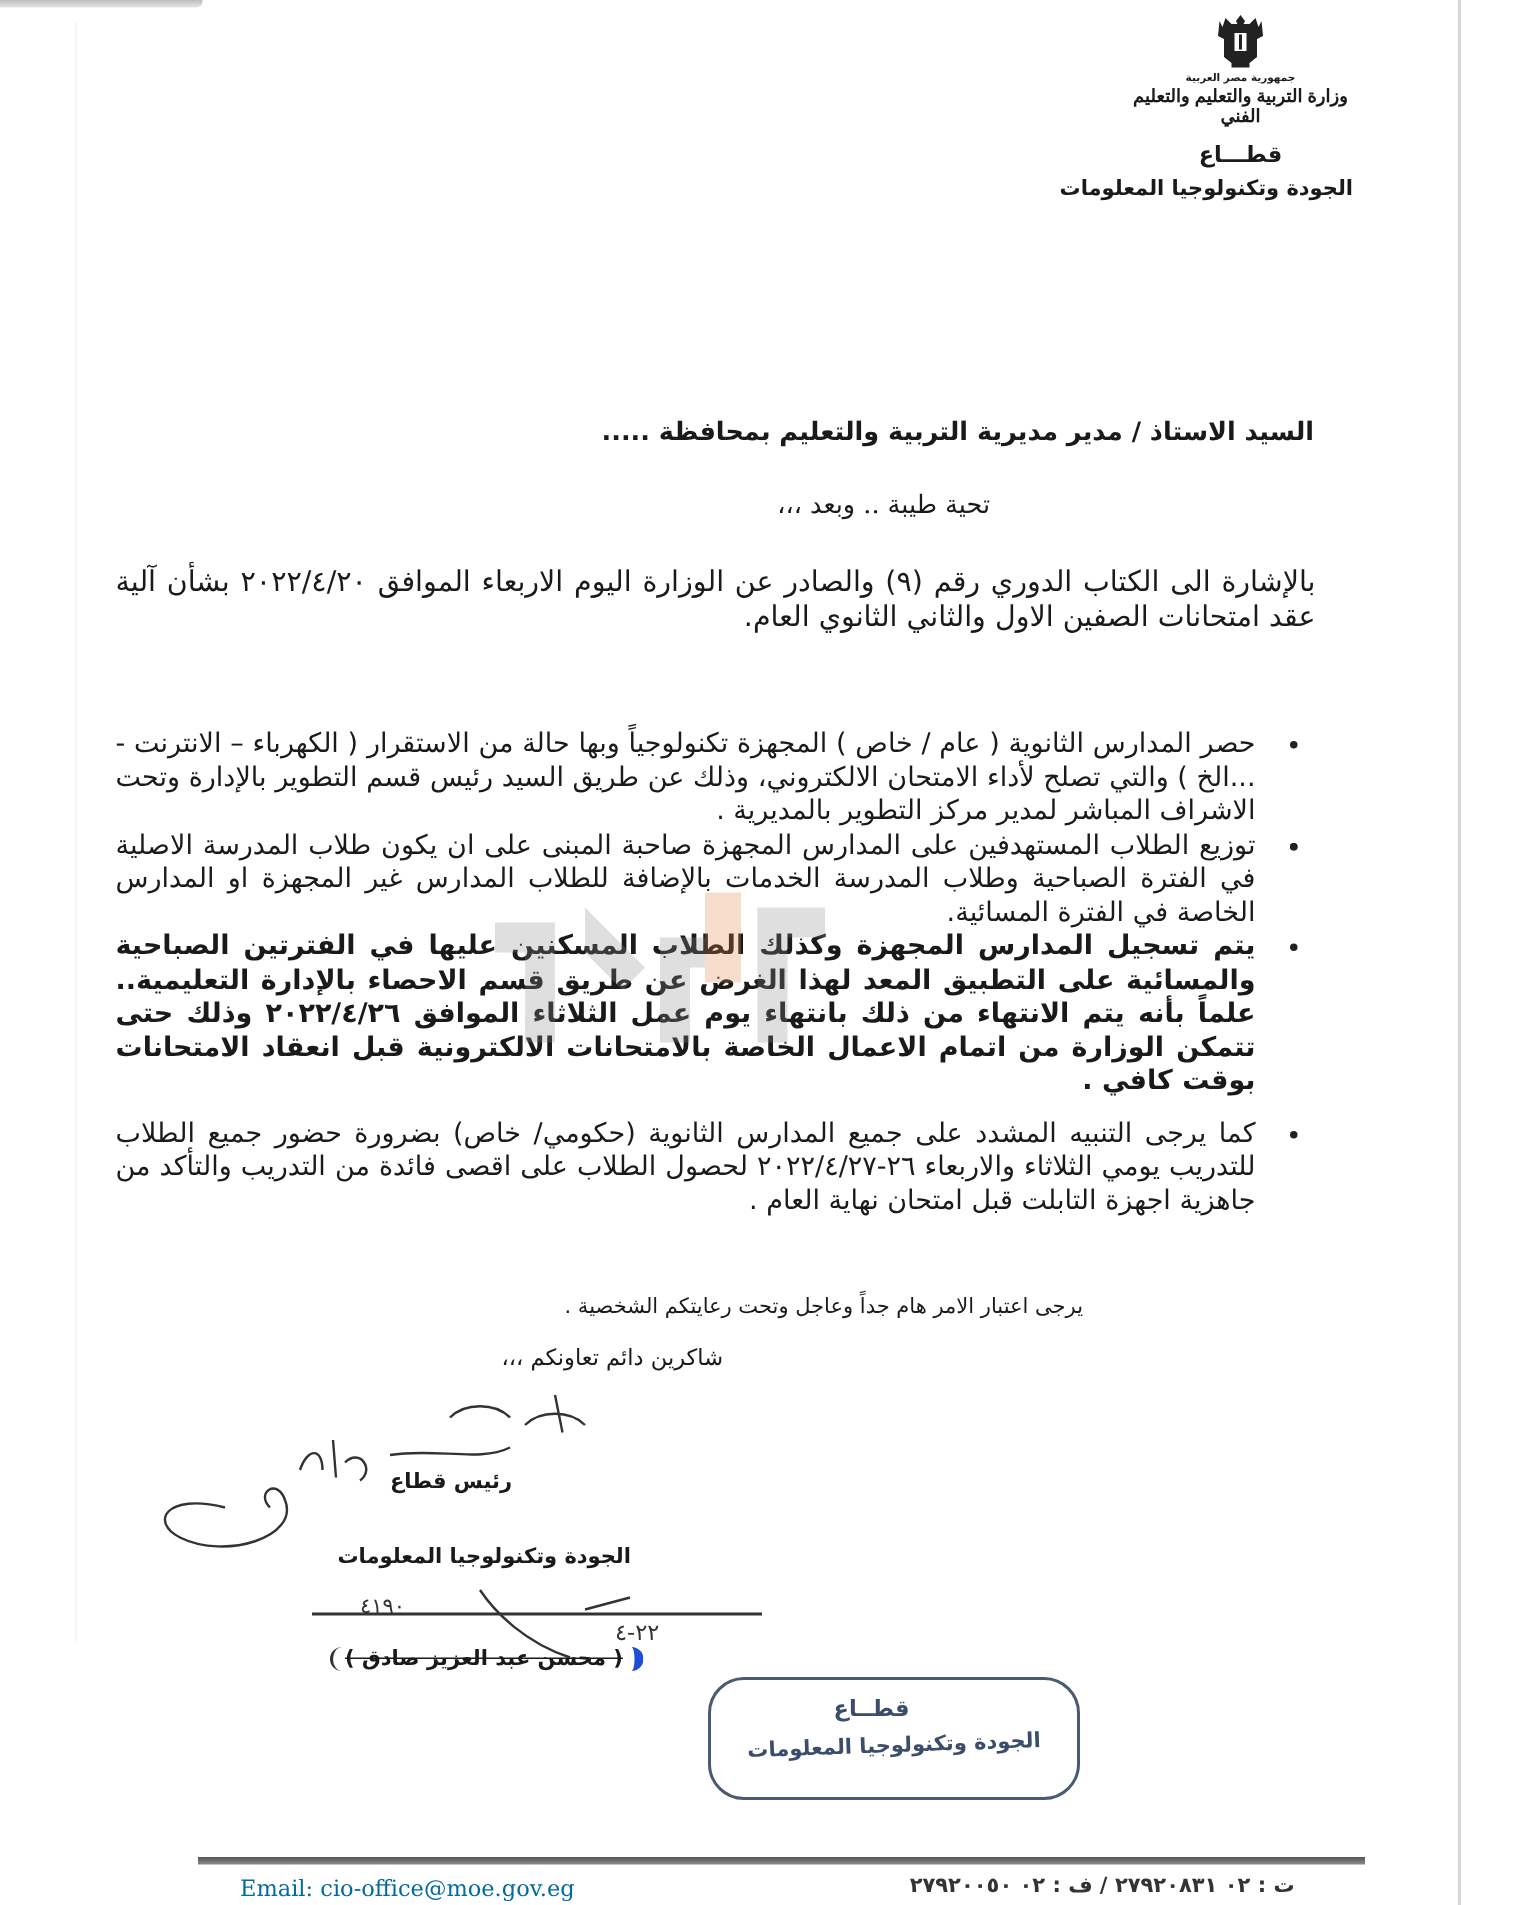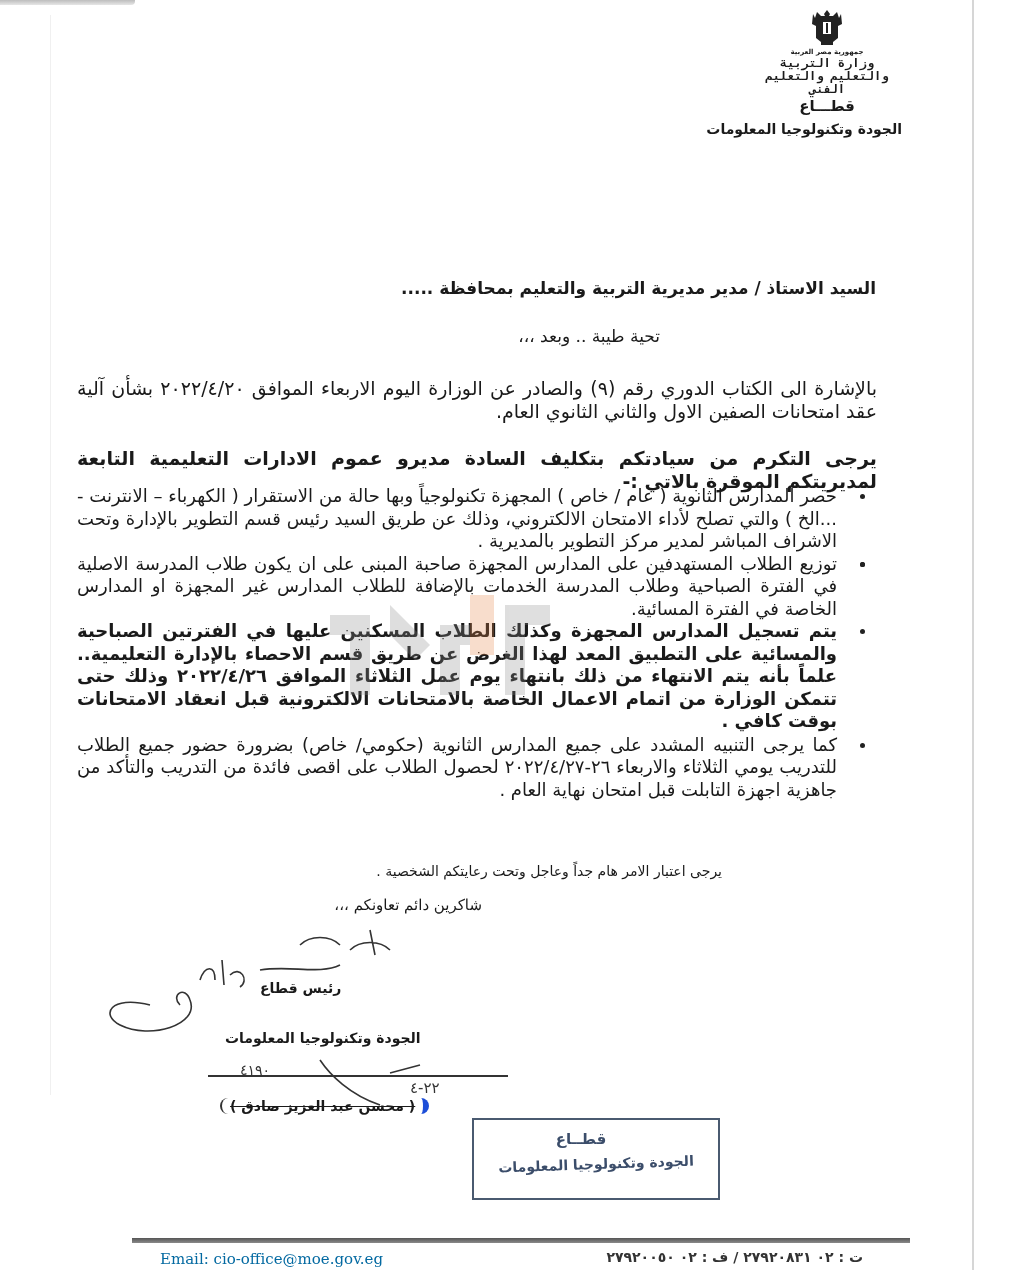--- a/index.html
+++ b/index.html
@@ -9,22 +9,22 @@
     .top-edge { position: absolute; left: 0; top: 0; width: 135px; height: 5px; background: linear-gradient(#bdbdbd, #e6e6e6); border-radius: 0 0 4px 0; }
     .right-border { position: absolute; left: 972px; top: 0; width: 2px; height: 1270px; background: #d6d6d6; }
     .left-faint { position: absolute; left: 50px; top: 15px; width: 1px; height: 1080px; background: #f0f0f0; }
 
     .page { position: absolute; left: 0; top: 0; width: 972px; height: 1270px; direction: rtl; }
 
     
     .header { position: absolute; right: 70px; top: 8px; width: 150px; text-align: center; }
     .eagle { width: 36px; height: 38px; margin: 0 auto; }
     .republic { font-size: 7px; font-weight: bold; margin-top: 2px; }
-    .ministry-calligraphy { font-family: Liberation Mono, monospace; font-size: 12px; font-weight: bold; line-height: 13px; margin-top: 2px; letter-spacing: -0.5px; }
-    .sector-word { font-size: 15px; font-weight: bold; margin-top: 0; letter-spacing: 3px; }
+    .ministry-calligraphy { font-family: Liberation Sans, sans-serif; font-size: 12px; font-weight: bold; line-height: 13px; margin-top: 2px; letter-spacing: -0.5px; }
+    .sector-word { font-size: 15px; font-weight: bold; margin-top: 10px; letter-spacing: 3px; }
     .sector-name { font-size: 14px; font-weight: bold; margin-top: 6px; white-space: nowrap; }
 
     .addressee { position: absolute; right: 96px; top: 278px; font-size: 17px; font-weight: bold; white-space: nowrap; }
     .greeting { position: absolute; right: 312px; top: 326px; font-size: 17px; font-family: "DejaVu Serif", serif; white-space: nowrap; }
 
     .body-text { position: absolute; right: 95px; width: 800px; font-size: 19px; line-height: 23px; text-align: justify; }
     .p1 { top: 377px; }
     .p2 { top: 447px; font-weight: bold; }
 
     .bullets { position: absolute; right: 95px; top: 485px; width: 800px; list-style: none; }
@@ -35,21 +35,21 @@
     .closing { position: absolute; right: 250px; top: 863px; font-size: 14px; white-space: nowrap; }
     .thanks { position: absolute; right: 490px; top: 896px; font-size: 15px; font-family: "DejaVu Serif", serif; white-space: nowrap; }
 
     .sig-area { position: absolute; left: 90px; top: 925px; width: 420px; height: 210px; direction: ltr; }
     .handwriting { position: absolute; left: 0; top: 0; }
     .sig-title { position: absolute; left: 170px; top: 55px; font-size: 14px; font-weight: bold; direction: rtl; white-space: nowrap; }
     .sig-dept { position: absolute; left: 135px; top: 105px; font-size: 14px; font-weight: bold; direction: rtl; white-space: nowrap; }
     .sig-line { position: absolute; left: 118px; top: 150px; width: 300px; height: 2px; background: #333; }
     .sig-name { position: absolute; left: 130px; top: 173px; font-size: 14px; font-weight: bold; direction: rtl; white-space: nowrap; padding: 0 8px; border-left: 2px solid #333; border-right: 6px solid #1d4ed8; border-radius: 8px; text-decoration: line-through; }
 
-    .stamp { position: absolute; left: 472px; top: 1118px; width: 248px; height: 82px; border: 2px solid #4a5a70; border-radius: 0; text-align: center; color: #3b4d6a; }
+    .stamp { position: absolute; left: 472px; top: 1118px; width: 248px; height: 82px; border: 2px solid #4a5a70; border-radius: 24px; text-align: center; color: #3b4d6a; }
     .stamp-line1 { font-size: 15px; font-weight: bold; margin-top: 10px; margin-right: 30px; }
     .stamp-line2 { font-size: 14px; font-weight: bold; margin-top: 8px; transform: rotate(-2deg); }
 
     .footer-rule { position: absolute; left: 132px; top: 1238px; width: 778px; height: 5px; background: linear-gradient(#555, #8a8a8a); }
     .footer-email { position: absolute; left: 160px; top: 1250px; font-family: "DejaVu Serif", serif; font-size: 15px; color: #0369a1; direction: ltr; white-space: nowrap; }
     .footer-phone { position: absolute; right: 109px; top: 1249px; font-size: 14px; font-weight: bold; color: #333; white-space: nowrap; direction: rtl; }
 
     .watermark { position: absolute; left: 310px; top: 585px; width: 250px; height: 120px; pointer-events: none; direction: ltr; }
   </style>
 </head>
@@ -72,28 +72,27 @@
     <div class="republic">جمهورية مصر العربية</div>
     <div class="ministry-calligraphy">وزارة التربية والتعليم والتعليم الفني</div>
     <div class="sector-word">قطـــاع</div>
     <div class="sector-name">الجودة وتكنولوجيا المعلومات</div>
   </div>
 
   <div class="addressee">السيد الاستاذ / مدير مديرية التربية والتعليم بمحافظة .....</div>
   <div class="greeting">تحية طيبة .. وبعد ،،،</div>
 
   <div class="body-text p1">بالإشارة الى الكتاب الدوري رقم (٩) والصادر عن الوزارة اليوم الاربعاء الموافق ٢٠٢٢/٤/٢٠ بشأن آلية عقد امتحانات الصفين الاول والثاني الثانوي العام.</div>
-  <div class="body-text p2">يرجى التكرم من سيادتكم بتكليف السادة مديرو عموم الادارات التعليمية التابعة لمديريتكم الموقرة بالاتي :-</div>
 
   <ul class="bullets">
     <li><span class="dot"></span><span>حصر المدارس الثانوية ( عام / خاص ) المجهزة تكنولوجياً وبها حالة من الاستقرار ( الكهرباء – الانترنت - ...الخ ) والتي تصلح لأداء الامتحان الالكتروني، وذلك عن طريق السيد رئيس قسم التطوير بالإدارة وتحت الاشراف المباشر لمدير مركز التطوير بالمديرية .</span></li>
     <li><span class="dot"></span></li>
     <li><span class="dot"></span><span>توزيع الطلاب المستهدفين على المدارس المجهزة صاحبة المبنى على ان يكون طلاب المدرسة الاصلية في الفترة الصباحية وطلاب المدرسة الخدمات بالإضافة للطلاب المدارس غير المجهزة او المدارس الخاصة في الفترة المسائية.</span></li>
     <li class="bold"><span class="dot"></span><span>يتم تسجيل المدارس المجهزة وكذلك الطلاب المسكنين عليها في الفترتين الصباحية والمسائية على التطبيق المعد لهذا الغرض عن طريق قسم الاحصاء بالإدارة التعليمية.. علماً بأنه يتم الانتهاء من ذلك بانتهاء يوم عمل الثلاثاء الموافق ٢٠٢٢/٤/٢٦ وذلك حتى تتمكن الوزارة من اتمام الاعمال الخاصة بالامتحانات الالكترونية قبل انعقاد الامتحانات بوقت كافي .</span></li>
-    <li style="margin-top:1px"><span class="dot"></span><span>كما يرجى التنبيه المشدد على جميع المدارس الثانوية (حكومي/ خاص) بضرورة حضور جميع الطلاب للتدريب يومي الثلاثاء والاربعاء ٢٦-٢٠٢٢/٤/٢٧ لحصول الطلاب على اقصى فائدة من التدريب والتأكد من جاهزية اجهزة التابلت قبل امتحان نهاية العام .</span></li>
+    <li style="margin-top:12px"><span class="dot"></span><span>كما يرجى التنبيه المشدد على جميع المدارس الثانوية (حكومي/ خاص) بضرورة حضور جميع الطلاب للتدريب يومي الثلاثاء والاربعاء ٢٦-٢٠٢٢/٤/٢٧ لحصول الطلاب على اقصى فائدة من التدريب والتأكد من جاهزية اجهزة التابلت قبل امتحان نهاية العام .</span></li>
   </ul>
 
   <div class="closing">يرجى اعتبار الامر هام جداً وعاجل وتحت رعايتكم الشخصية .</div>
   <div class="thanks">شاكرين دائم تعاونكم ،،،</div>
 
   <svg class="watermark" viewBox="0 0 250 120">
     <g opacity="0.28">
       <path d="M20 30 L60 30 L60 110 L40 110 L40 50 L20 50 Z" fill="#8c8c8c"></path>
       <path d="M80 20 L120 60 L105 75 L80 50 Z" fill="#8c8c8c"></path>
       <path d="M130 40 L180 40 L180 60 L150 60 L150 110 L130 110 Z" fill="#8c8c8c"></path>

